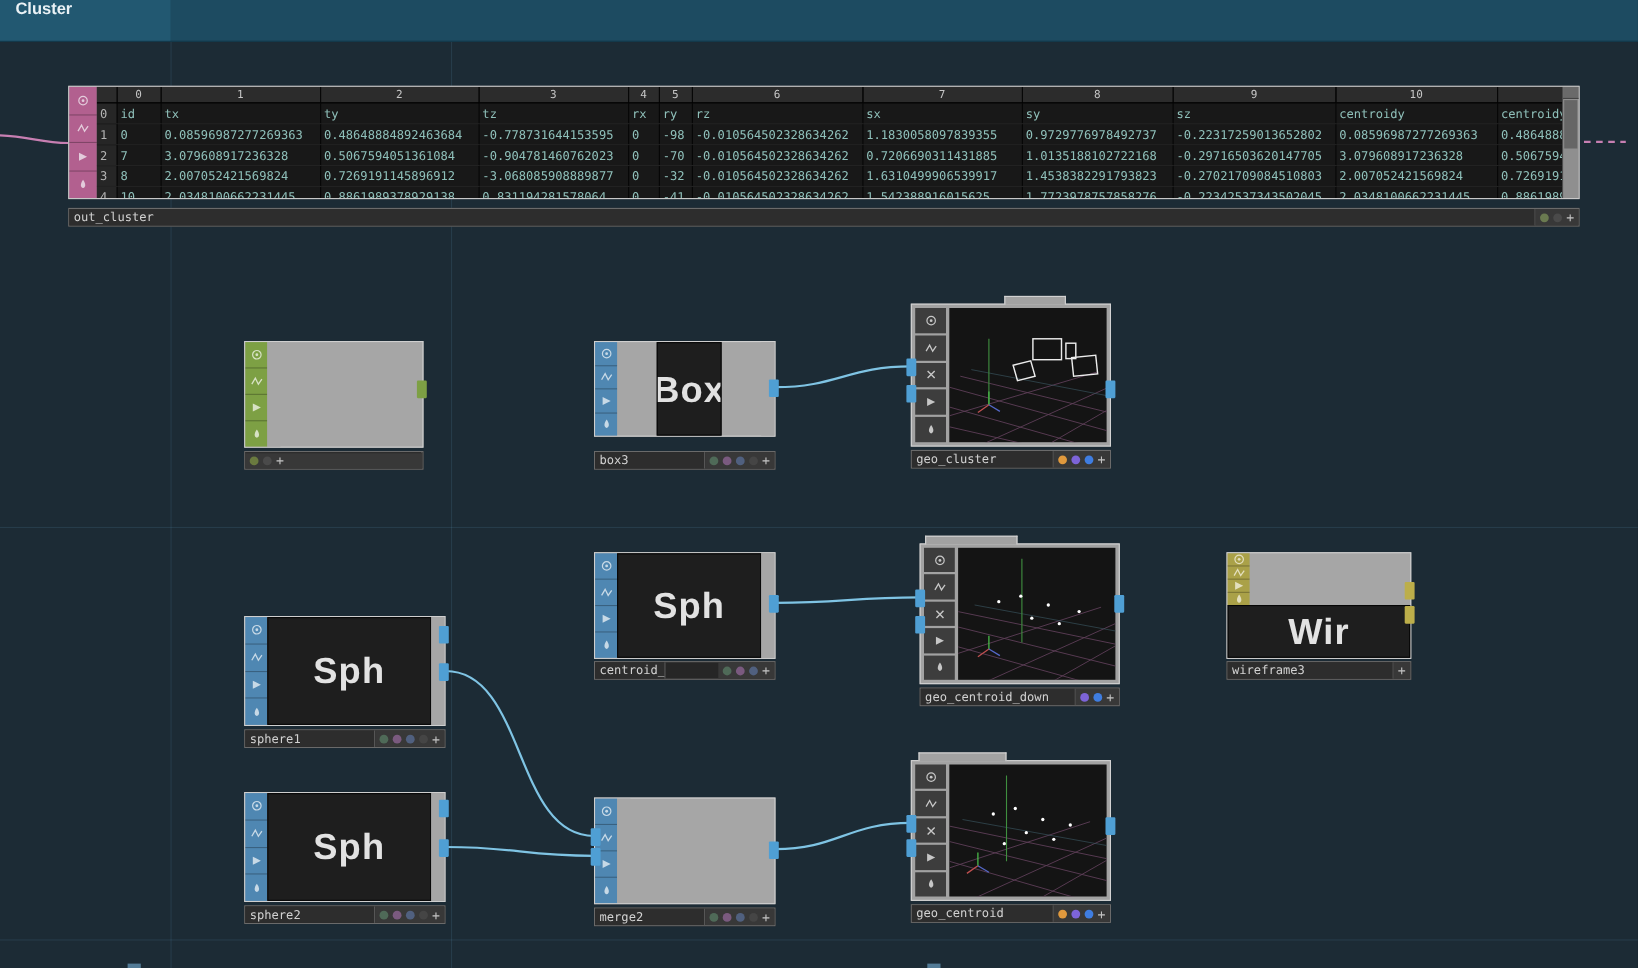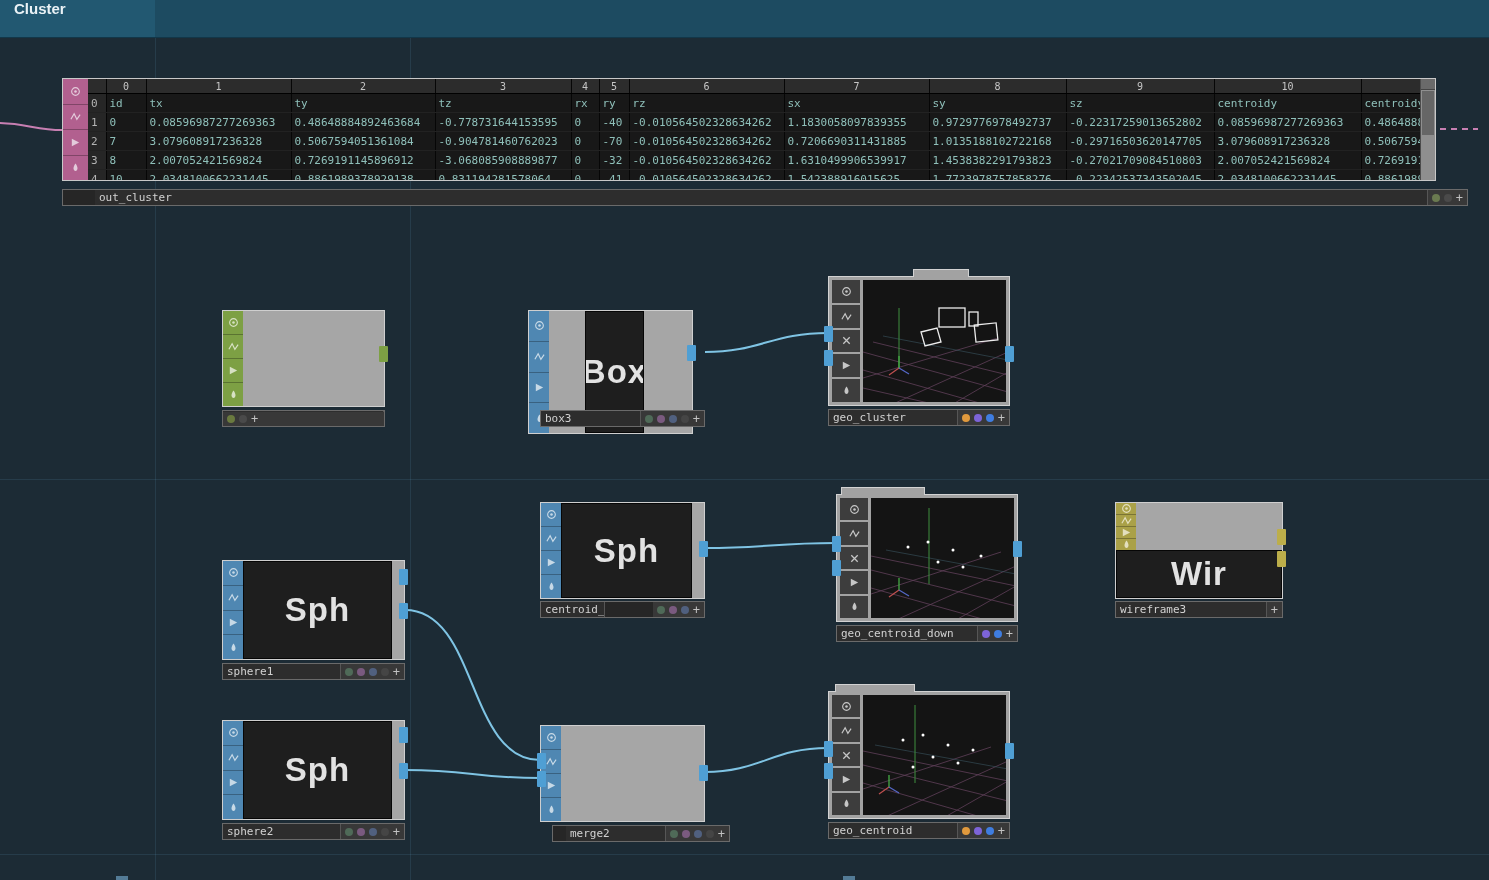--- a/index.html
+++ b/index.html
@@ -161,21 +161,21 @@
           <td>centroidy</td>
           <td>centroidy</td>
         </tr>
         <tr>
           <td class="rn">1</td>
           <td>0</td>
           <td>0.08596987277269363</td>
           <td>0.48648884892463684</td>
           <td>-0.778731644153595</td>
           <td>0</td>
-          <td>-40</td>
+          <td>-98</td>
           <td>-0.010564502328634262</td>
           <td>1.1830058097839355</td>
           <td>0.9729776978492737</td>
           <td>-0.22317259013652802</td>
           <td>0.08596987277269363</td>
           <td>0.48648884892463684</td>
         </tr>
         <tr>
           <td class="rn">2</td>
           <td>7</td>
@@ -222,21 +222,21 @@
           <td>0.8861989378929138</td>
         </tr>
       </tbody>
         </table>
     </div>
     <div class="dat-scroll">
       <div class="sbtn"></div>
       <div class="shandle"></div>
     </div>
   </div>
-  <div class="namebar" style="left:62px;top:189px;width:1372px;padding-left:32px;">
+  <div class="namebar" style="left:62px;top:189px;width:1372px;">
     <div class="nm">out_cluster</div>
     <div class="dotbox">
       <span class="dot" style="background:#6a7a50"></span>
       <span class="dot" style="background:#4a4a4a"></span>
       <span class="plus">+</span>
     </div>
   </div>
 
   <div class="opnode" style="left:222px;top:310px;width:163px;height:97px;">
     <div class="flags fam-top">
@@ -267,21 +267,21 @@
   </div>
   <div class="namebar" style="left:222px;top:410px;width:161px;flex-direction:column;">
     <div class="nm">rgb_noise</div>
     <div class="dotbox">
       <span class="dot" style="background:#6a7a3f"></span>
       <span class="dot" style="background:#4a4a4a"></span>
       <span class="plus">+</span>
     </div>
   </div>
 
-  <div class="opnode" style="left:528px;top:310px;width:165px;height:124px;gap:36px;">
+  <div class="opnode" style="left:540px;top:310px;width:165px;height:87px;gap:36px;">
     <div class="flags fam-sop">
       <div class="flag">
           <svg width="11" height="11" viewBox="0 0 12 12">
             <circle cx="6" cy="6" r="4.2" fill="none" stroke="#e6eef4" stroke-width="1.2"></circle>
             <circle cx="6" cy="6" r="1.4" fill="#e6eef4"></circle>
           </svg>
         </div>
       <div class="flag">
           <svg width="11" height="11" viewBox="0 0 12 12">
             <path d="M1,9 L4.5,3 L7.5,9 L11,4" fill="none" stroke="#e6eef4" stroke-width="1.3"></path>
@@ -643,21 +643,21 @@
           <svg width="11" height="11" viewBox="0 0 12 12">
             <path d="M6,1.5 C3,5.5 3.2,9 6,9.8 C8.8,9 9,5.5 6,1.5 Z" fill="#e6eef4"></path>
           </svg>
         </div>
     </div>
     <div class="rstrip"></div>
     <div class="conn" style="left:-4px;top:27px;background:#4f9fd4;"></div>
     <div class="conn" style="left:-4px;top:45px;background:#4f9fd4;"></div>
     <div class="conn" style="right:-4px;top:39px;background:#4f9fd4;"></div>
   </div>
-  <div class="namebar" style="left:552px;top:825px;width:163px;padding-left:13px;">
+  <div class="namebar" style="left:540px;top:825px;width:163px;">
     <div class="nm">merge2</div>
     <div class="dotbox">
       <span class="dot" style="background:#4f6a58"></span>
       <span class="dot" style="background:#7a5a7f"></span>
       <span class="dot" style="background:#50607f"></span>
       <span class="dot" style="background:#454545"></span>
       <span class="plus">+</span>
     </div>
   </div>
 

